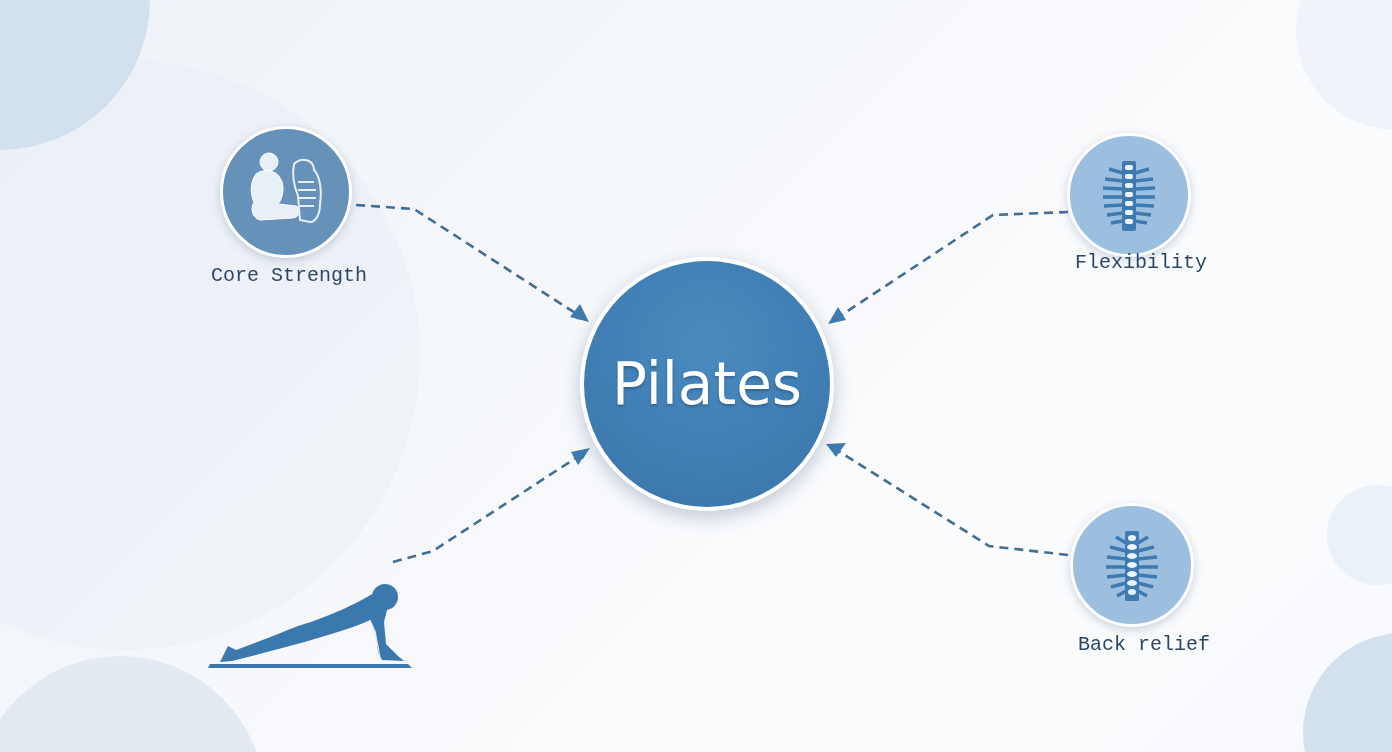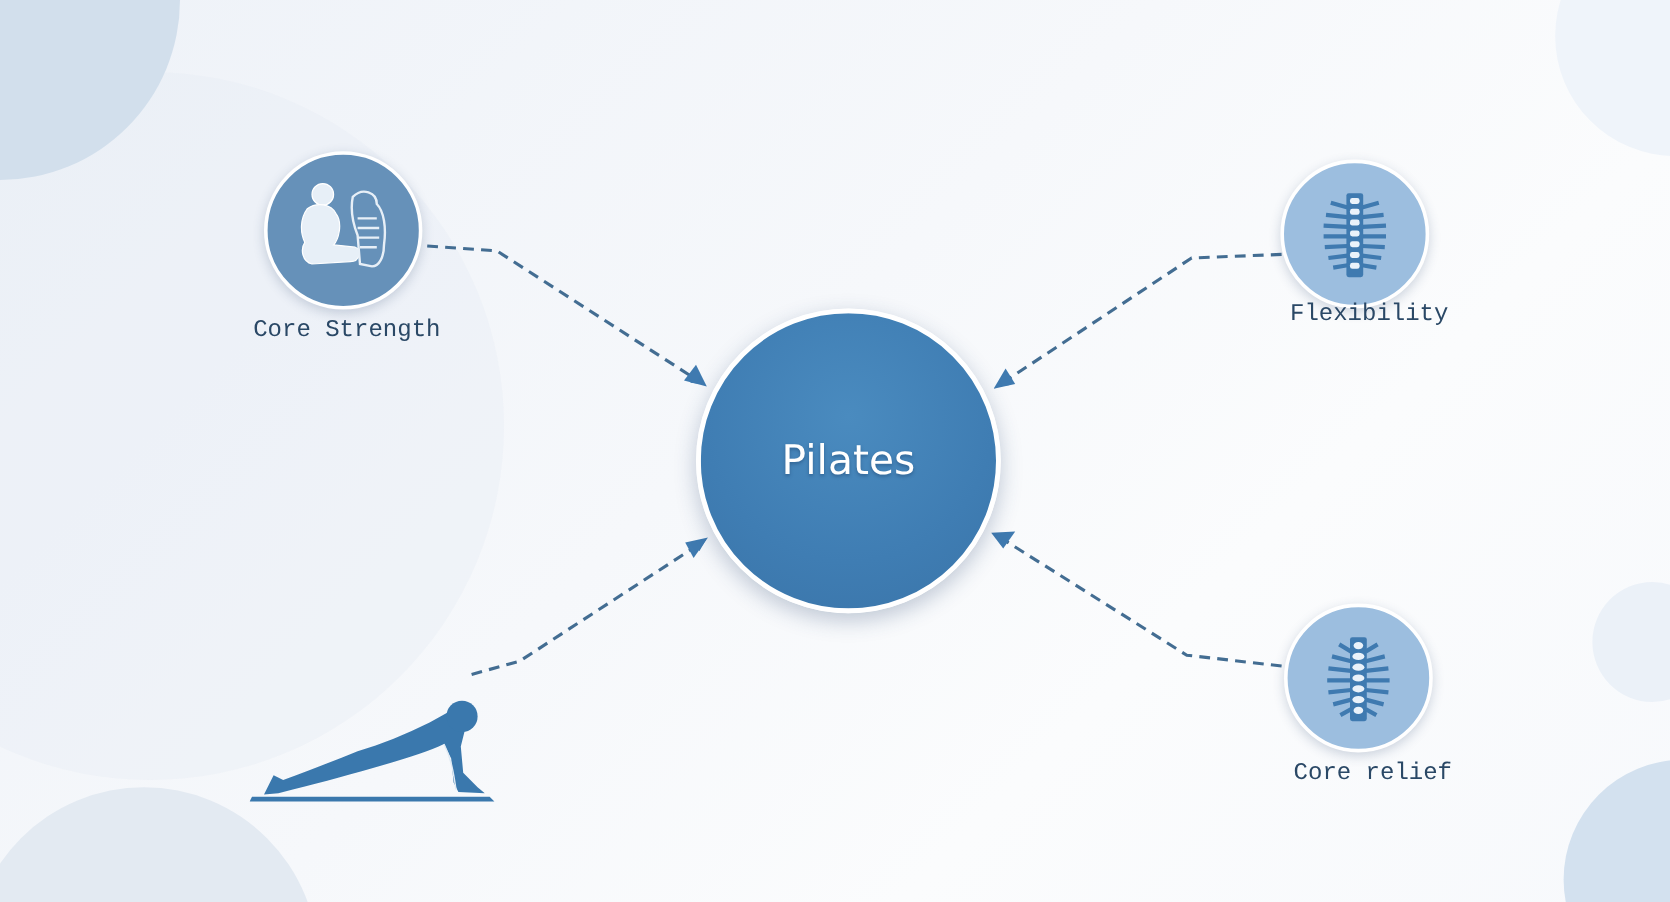--- a/index.html
+++ b/index.html
@@ -28,21 +28,21 @@
   #node-flex { left: 1067px; top: 133px; width: 118px; height: 118px; background: #9cbedf; }
   #node-back { left: 1070px; top: 503px; width: 118px; height: 118px; background: #9cbedf; }
 
   #center {
     position: absolute; left: 580px; top: 257px; width: 246px; height: 246px;
     border-radius: 50%; background: radial-gradient(circle at 50% 35%, #4a8bbf 0%, #3f7db3 60%, #3a74a8 100%);
     border: 4px solid #ffffff; box-shadow: 0 6px 18px rgba(40,70,110,0.28);
     display: flex; align-items: center; justify-content: center;
   }
   #center-label {
-    color: #ffffff; font-family: "DejaVu Sans", sans-serif; font-size: 34px;
+    color: #ffffff; font-family: "DejaVu Sans", sans-serif; font-size: 58px;
     letter-spacing: 0px; text-shadow: 0 2px 3px rgba(20,50,90,0.4);
   }
 
   .label {
     position: absolute; color: #2a4866; font-family: Liberation Mono, monospace;
     font-size: 20px; white-space: nowrap;
   }
   #label-core { left: 211px; top: 264px; }
   #label-flex { left: 1075px; top: 251px; }
   #label-back { left: 1078px; top: 633px; }
@@ -134,21 +134,21 @@
       <ellipse cx="30" cy="13" rx="4" ry="3"></ellipse>
       <ellipse cx="30" cy="22" rx="5" ry="3"></ellipse>
       <ellipse cx="30" cy="31" rx="5" ry="3"></ellipse>
       <ellipse cx="30" cy="40" rx="5" ry="3"></ellipse>
       <ellipse cx="30" cy="49" rx="5" ry="3"></ellipse>
       <ellipse cx="30" cy="58" rx="5" ry="3"></ellipse>
       <ellipse cx="30" cy="67" rx="4" ry="3"></ellipse>
     </g>
   </svg>
 </div>
-<div class="label" id="label-back">Core relief</div>
+<div class="label" id="label-back">Back relief</div>
 
 <div id="center">
   <span id="center-label">Pilates</span>
 </div>
 
 <svg id="plank" width="210" height="90" viewBox="0 0 210 90">
   <path d="M2,84 L200,84 L204,88 L0,88 Z" fill="#3a78ad"></path>
   <path d="M12,82 L20,66 L28,70 C50,62 70,54 90,46 C110,40 130,32 150,22 L168,12 C176,10 184,16 180,26 L176,42 L178,64 L190,76 L196,81 L174,80 L170,72 L168,52 L162,40 C150,46 130,52 110,58 C90,64 60,72 36,78 L24,81 Z" fill="#3a78ad"></path>
   <circle cx="177" cy="17" r="13" fill="#3a78ad"></circle>
   <path d="M162,40 C168,52 170,64 172,78" stroke="#dfeaf4" stroke-width="1.2" fill="none"></path>

